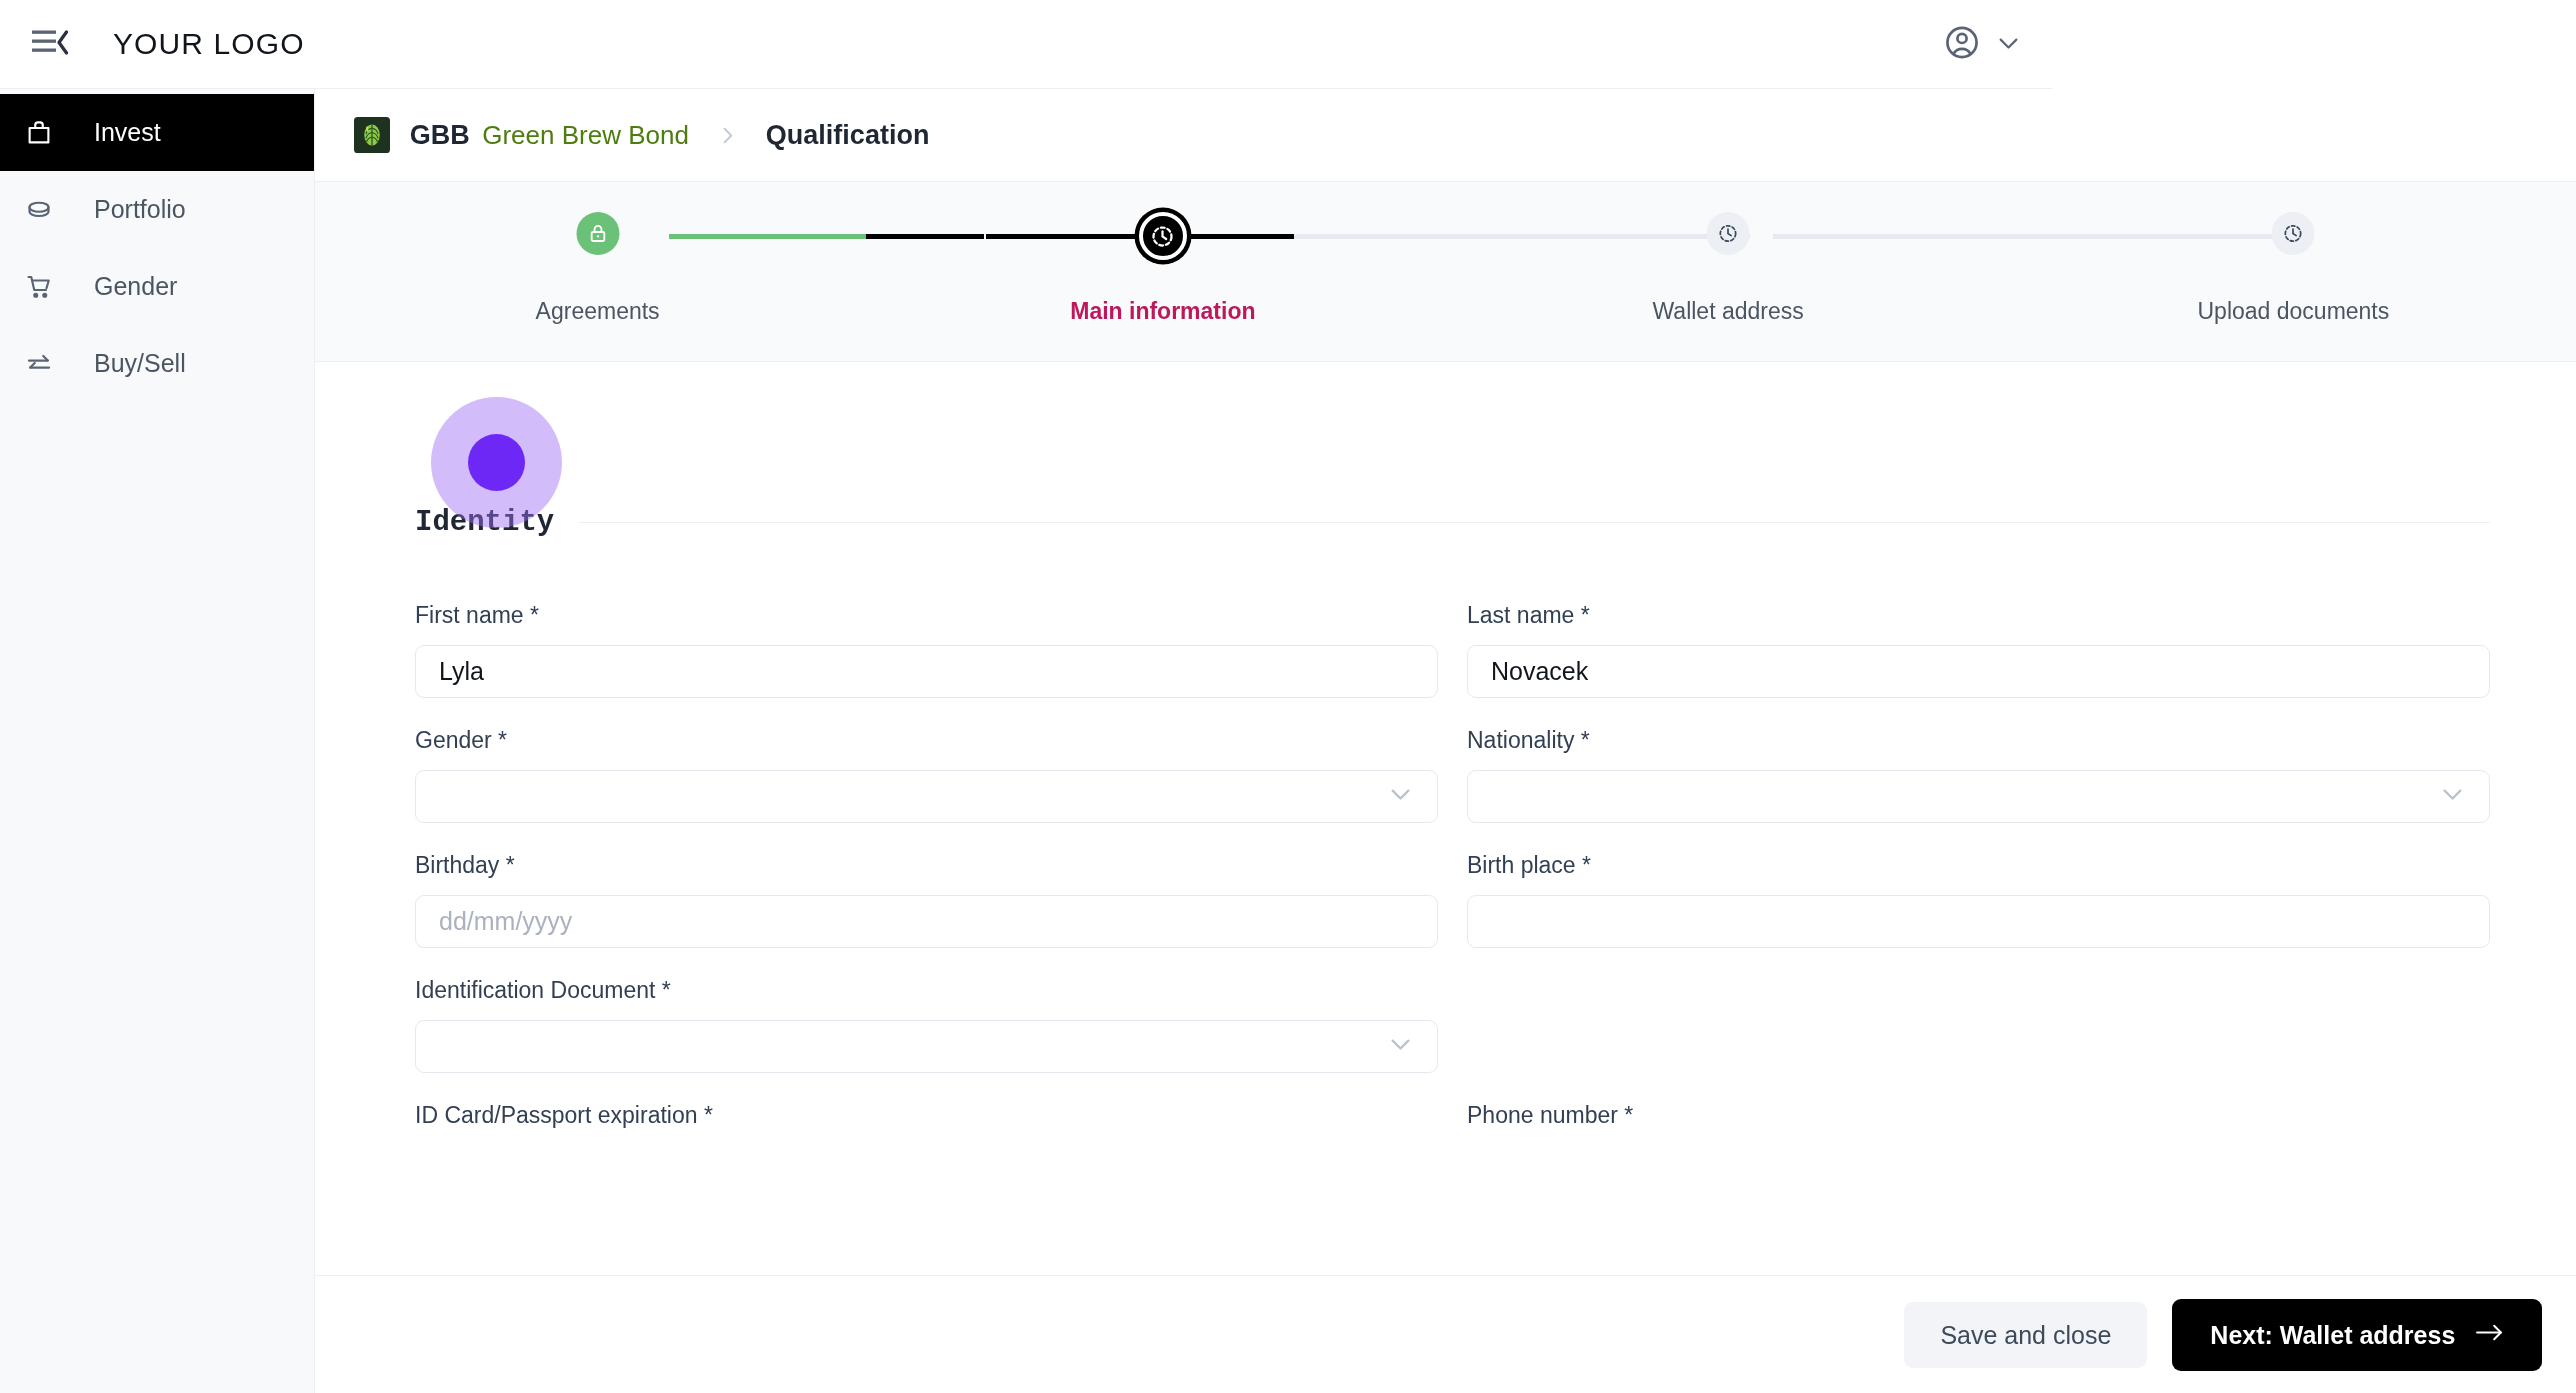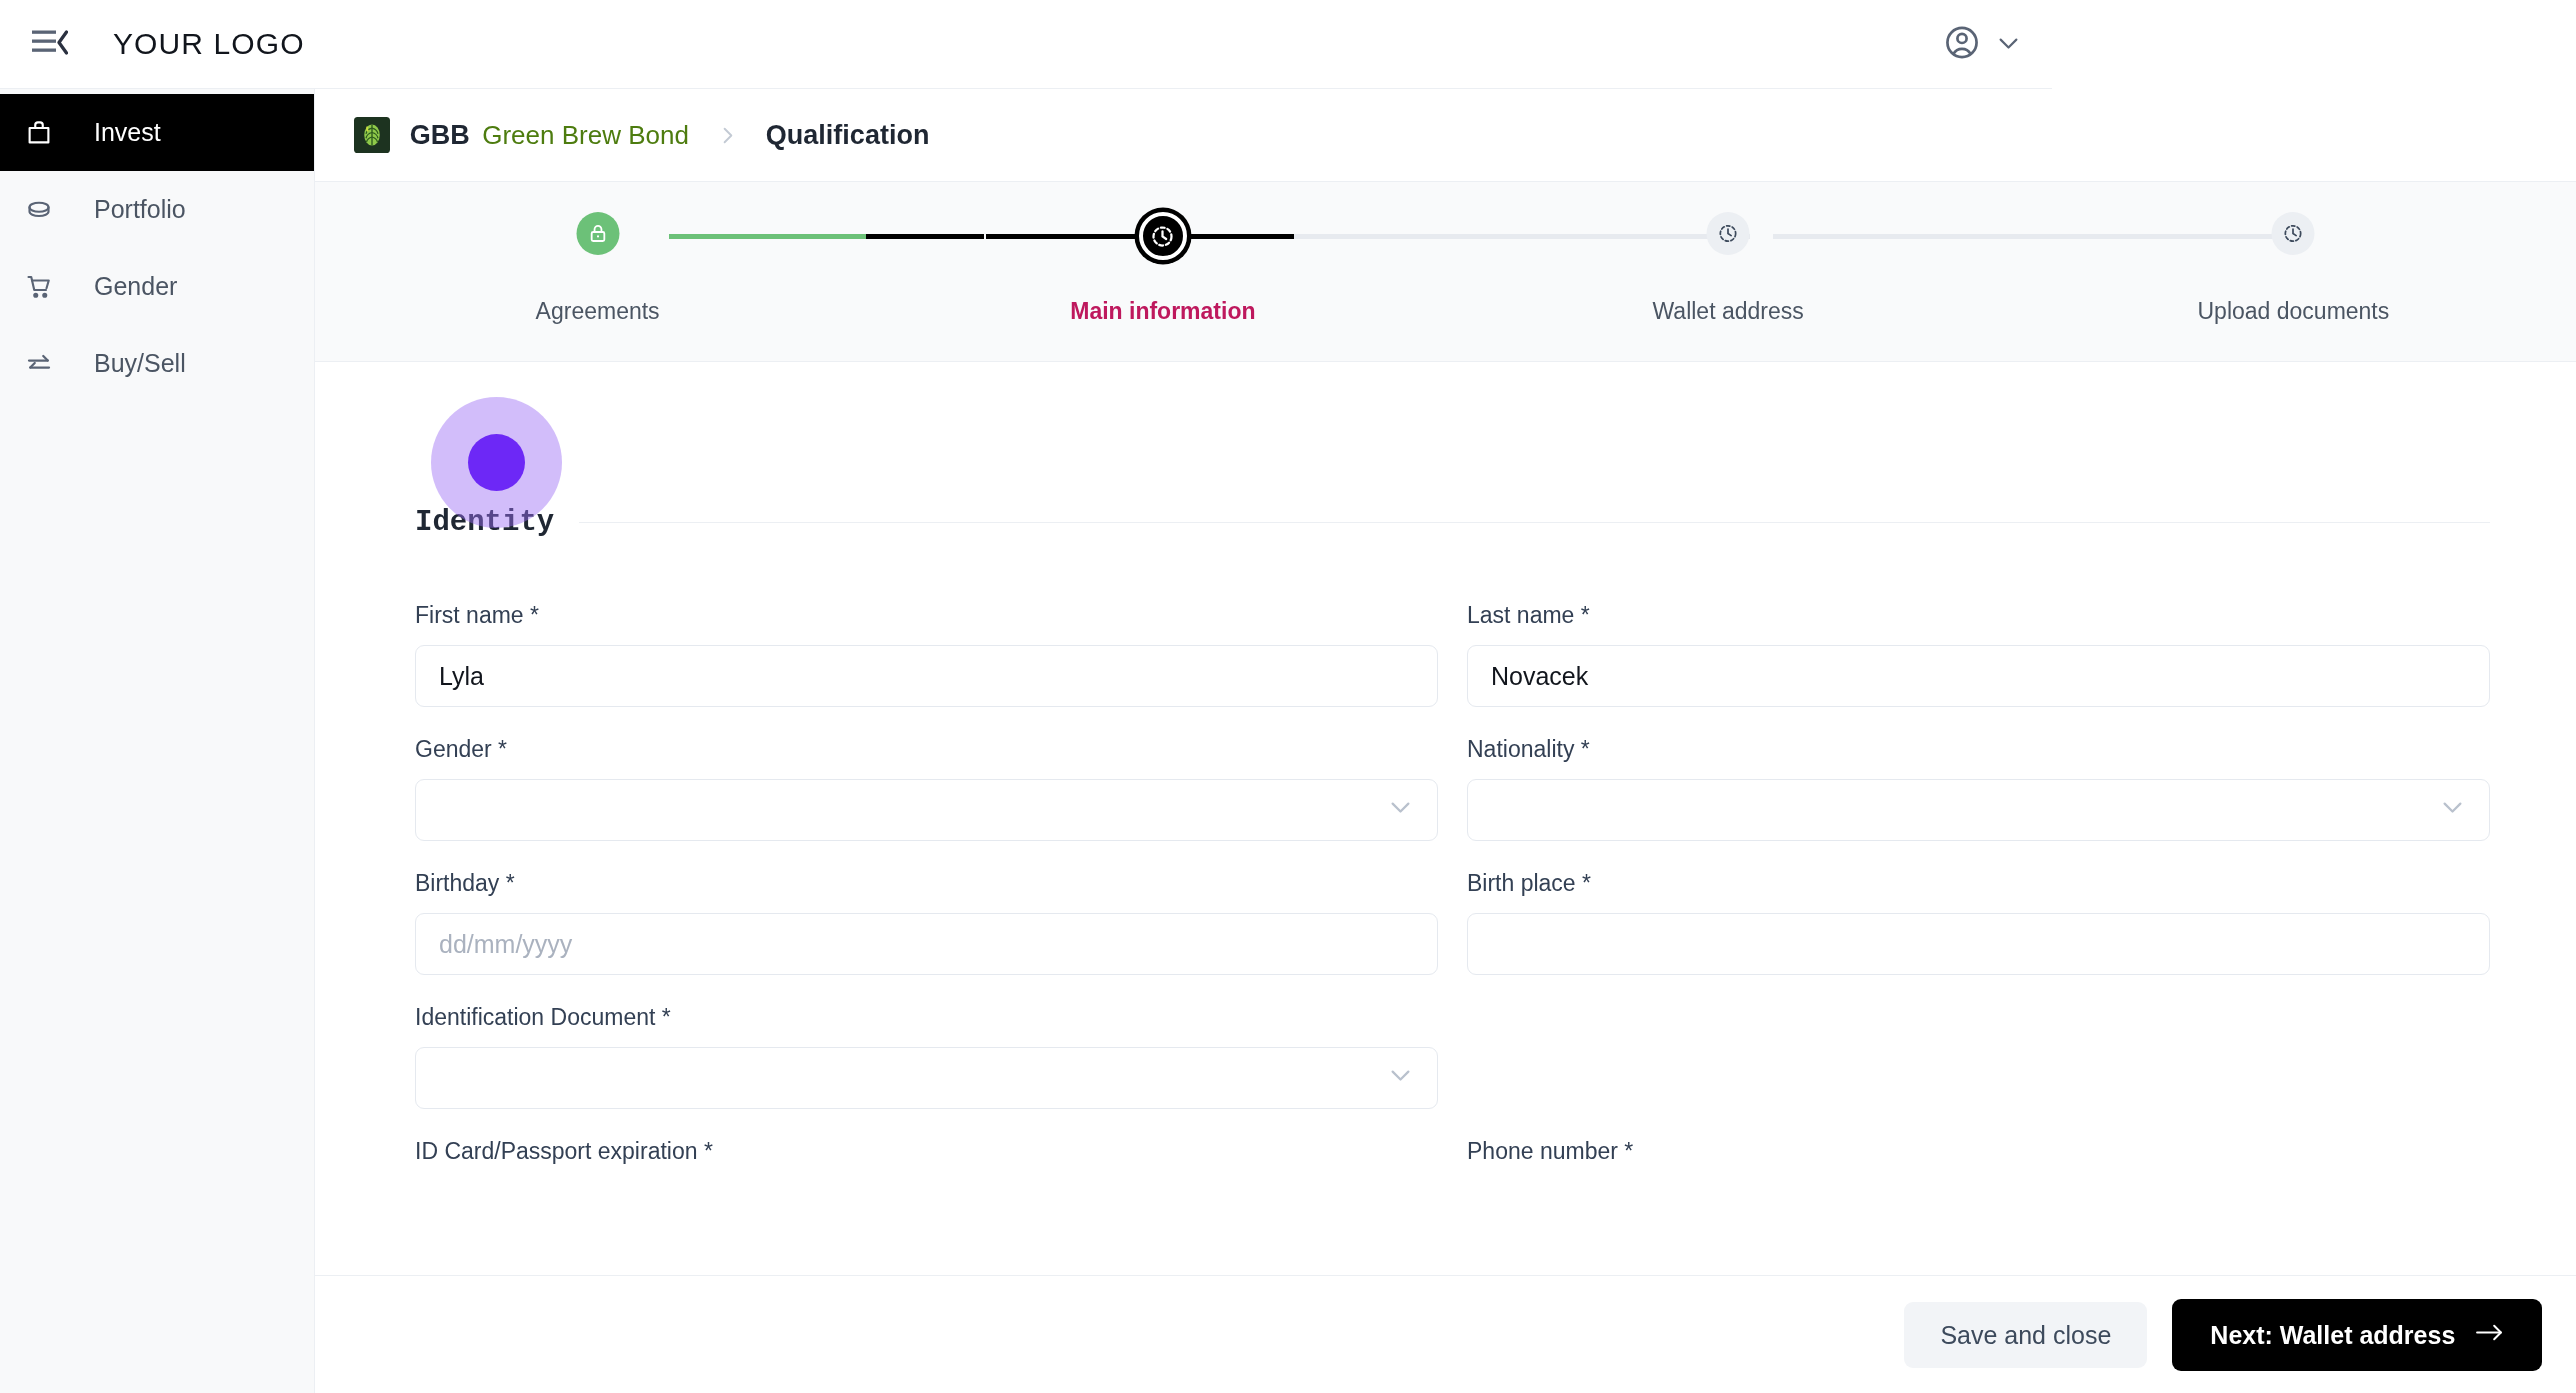--- a/index.html
+++ b/index.html
@@ -84,21 +84,21 @@
   .section-head { position: relative; display: flex; align-items: center;
     margin: 55px 86px 0 100px; }
   .section-title { font-size: 29px; font-weight: 700; color: #1f2733; white-space: nowrap; font-family: Liberation Mono, monospace; }
   .section-rule { flex: 1; height: 0.9px; background: #eceff3; margin-left: 25px; }
 
   .grid { display: grid; grid-template-columns: 1fr 1fr; column-gap: 29px; row-gap: 0;
     margin: 0 86px 0 100px; padding-top: 34px; }
   .field { padding-top: 29px; }
   .field .flabel { font-size: 23px; color: #334054; margin-bottom: 16px; display: block; }
   .control {
-    position: relative; height: 62px; border: 0.9px solid #e5e9ef; border-radius: 9px;
+    position: relative; height: 53px; border: 0.9px solid #e5e9ef; border-radius: 9px;
     background: #fff; display: flex; align-items: center; padding: 0 23px;
     font-size: 25px; color: #11151c;
   }
   .control .ph { color: #aab2bf; }
   .control .chev { position: absolute; right: 23px; top: 50%; transform: translateY(-50%); }
 
   
   .footer {
     position: absolute; left: 315px; right: 0; bottom: 0; height: 119px;
     background: #ffffff; border-top: 0.9px solid #eceff3;

